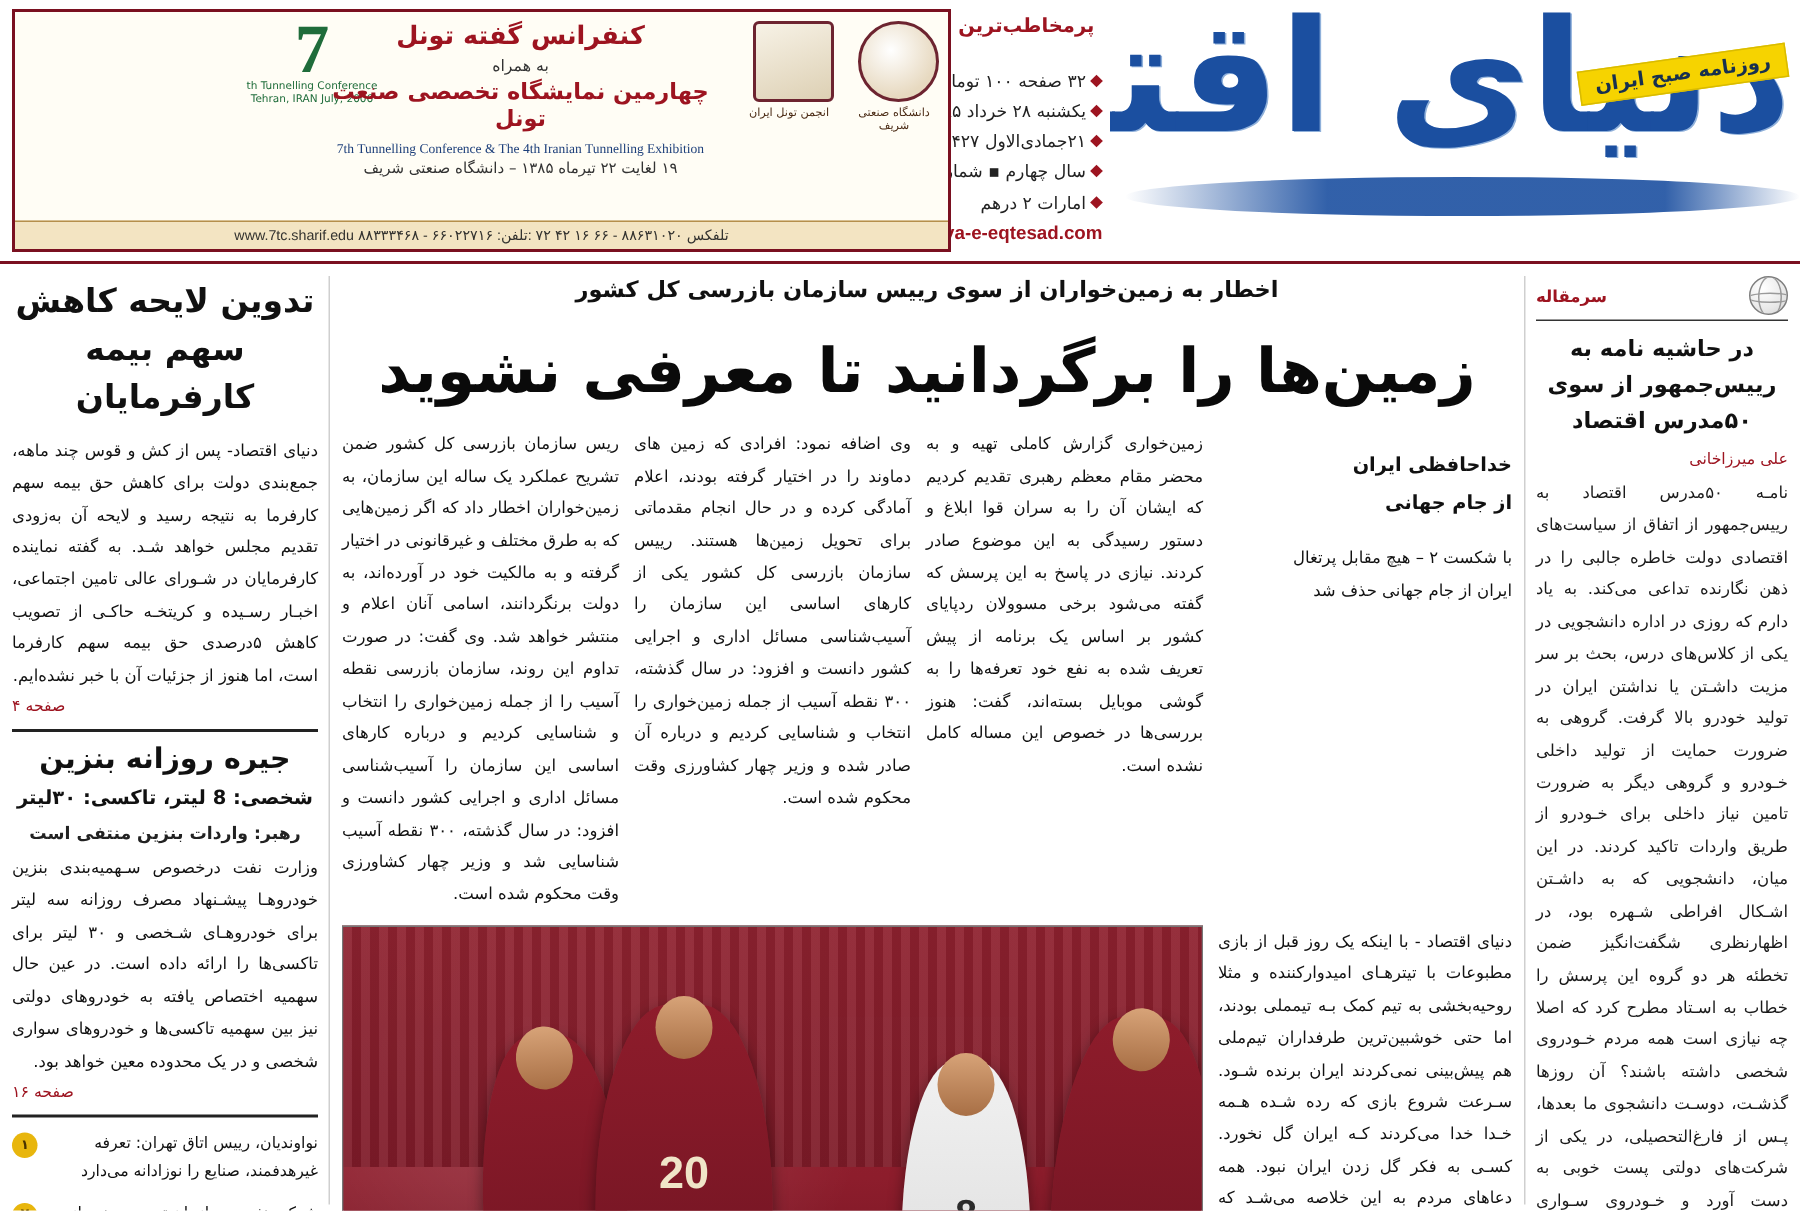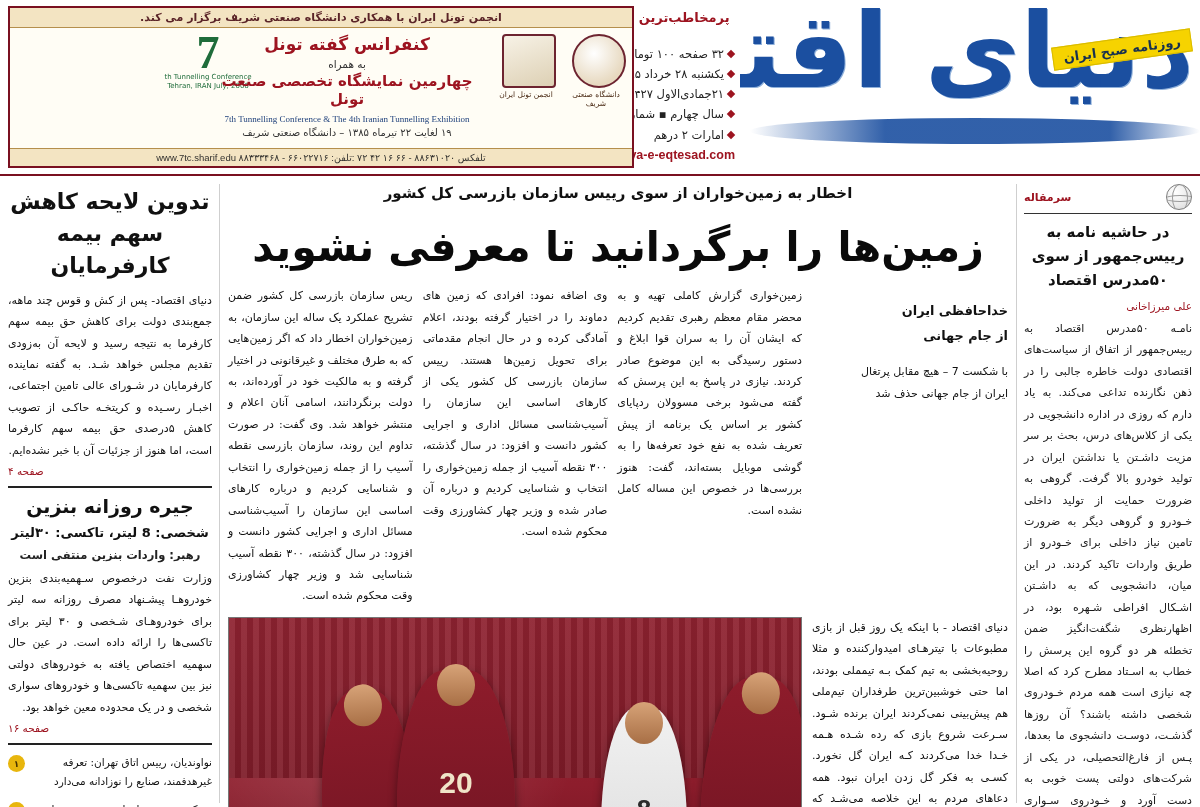--- a/index.html
+++ b/index.html
@@ -354,21 +354,20 @@
       <div class="row"><span class="bullet"></span><span>۳۲ صفحه ۱۰۰ تومان</span></div>
       <div class="row"><span class="bullet"></span><span>یکشنبه ۲۸ خرداد ۱۳۸۵</span></div>
       <div class="row"><span class="bullet"></span><span>۲۱جمادی‌الاول ۱۴۲۷ ۱۸ ژوئن ۲۰۰۶</span></div>
       <div class="row"><span class="bullet"></span><span>سال چهارم ▪ شماره ۹۸۳</span></div>
       <div class="row"><span class="bullet"></span><span>امارات ۲ درهم</span></div>
     </div>
 
     <div class="mast-url">www.donya-e-eqtesad.com</div>
 
     <div class="ad-box">
-      <div class="ad-top">انجمن تونل ایران با همکاری دانشگاه صنعتی شریف برگزار می کند.</div>
       <div class="ad-body">
         <div class="ad-logos">
           <div>
             <div class="ad-logo"></div>
             <div class="ad-logo-cap">دانشگاه صنعتی شریف</div>
           </div>
           <div>
             <div class="ad-logo sq"></div>
             <div class="ad-logo-cap">انجمن تونل ایران</div>
           </div>
@@ -426,21 +425,21 @@
       <div class="mid-cols">
         <div class="mc">ریس سازمان بازرسی کل کشور ضمن تشریح عملکرد یک ساله این سازمان، به زمین‌خواران اخطار داد که اگر زمین‌هایی که به طرق مختلف و غیرقانونی در اختیار گرفته و به مالکیت خود در آورده‌اند، به دولت برنگردانند، اسامی آنان اعلام و منتشر خواهد شد. وی گفت: در صورت تداوم این روند، سازمان بازرسی نقطه آسیب را از جمله زمین‌خواری را انتخاب و شناسایی کردیم و درباره کارهای اساسی این سازمان را آسیب‌شناسی مسائل اداری و اجرایی کشور دانست و افزود: در سال گذشته، ۳۰۰ نقطه آسیب شناسایی شد و وزیر چهار کشاورزی وقت محکوم شده است.</div>
         <div class="mc">وی اضافه نمود: افرادی که زمین های دماوند را در اختیار گرفته بودند، اعلام آمادگی کرده و در حال انجام مقدماتی برای تحویل زمین‌ها هستند. رییس سازمان بازرسی کل کشور یکی از کارهای اساسی این سازمان را آسیب‌شناسی مسائل اداری و اجرایی کشور دانست و افزود: در سال گذشته، ۳۰۰ نقطه آسیب از جمله زمین‌خواری را انتخاب و شناسایی کردیم و درباره آن صادر شده و وزیر چهار کشاورزی وقت محکوم شده است.</div>
         <div class="mc">زمین‌خواری گزارش کاملی تهیه و به محضر مقام معظم رهبری تقدیم کردیم که ایشان آن را به سران قوا ابلاغ و دستور رسیدگی به این موضوع صادر کردند. نیازی در پاسخ به این پرسش که گفته می‌شود برخی مسوولان ردپایای کشور بر اساس یک برنامه از پیش تعریف شده به نفع خود تعرفه‌ها را به گوشی موبایل بسته‌اند، گفت: هنوز بررسی‌ها در خصوص این مساله کامل نشده است.</div>
         <div class="mc side">
           <h3>
             <span>خداحافظی ایران</span><br>
             <span>از جام جهانی</span>
           </h3>
           <div class="k">
-            <span>با شکست 7 – هیچ مقابل پرتغال</span><br>
+            <span>با شکست ۲ – هیچ مقابل پرتغال</span><br>
             <span>ایران از جام جهانی حذف شد</span>
           </div>
         </div>
       </div>
 
       <div class="mid-lower">
         <div class="photo-wrap">
           <div class="photo">
             <div class="crowd"></div>
 

